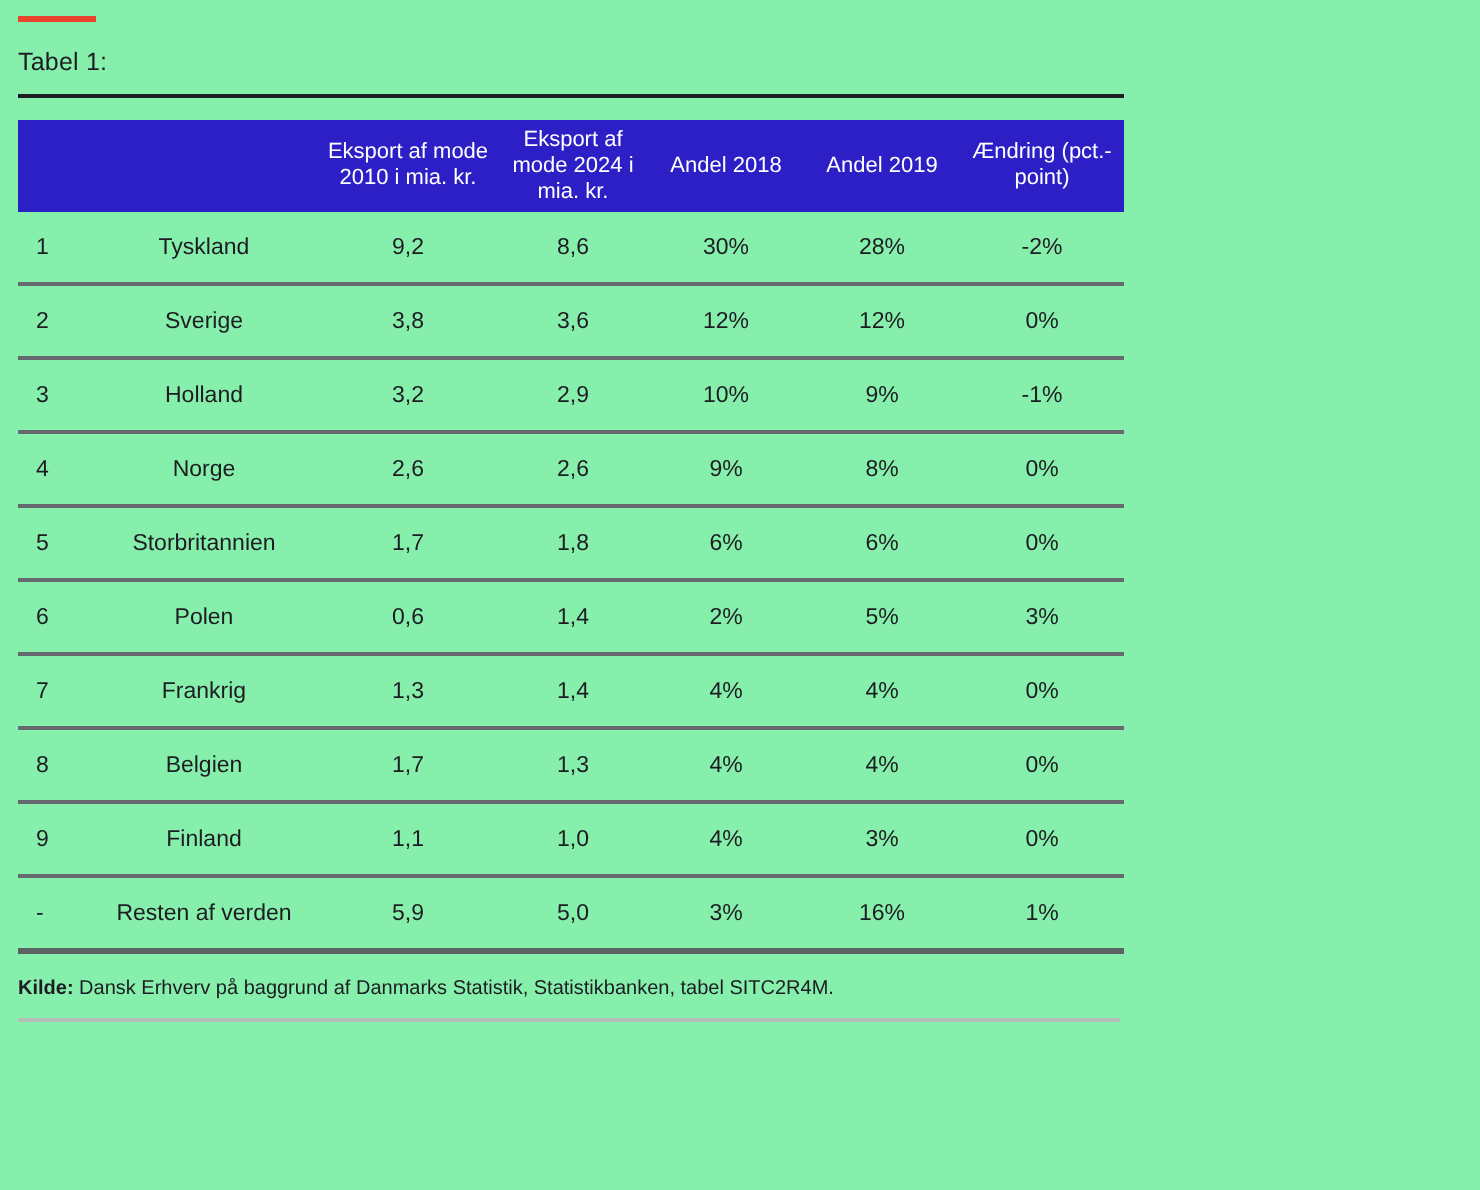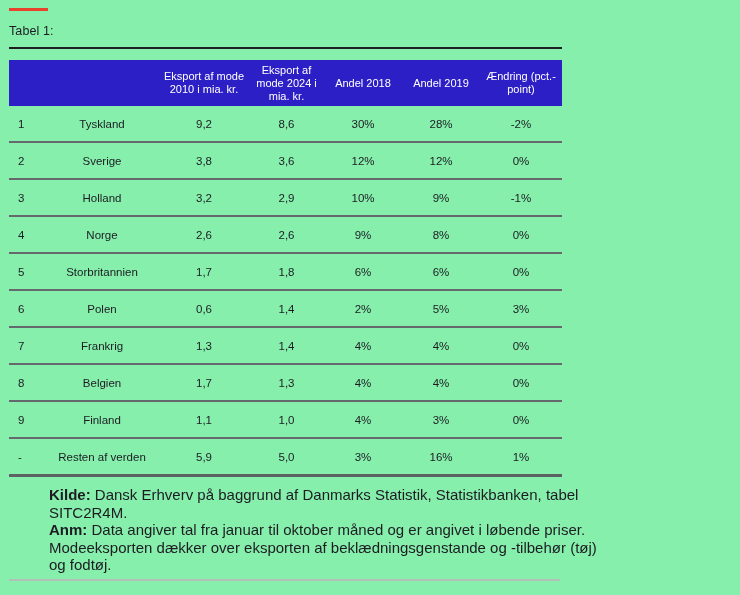--- a/index.html
+++ b/index.html
@@ -28,21 +28,21 @@
   }
   table.data td {
     font-size: 11.5px; height: 35px; padding: 0 4px;
     vertical-align: middle; text-align: center; color: #1c1c22;
   }
   table.data tbody tr { border-bottom: 2px solid #65686c; }
   table.data tbody tr:last-child { border-bottom: 3px solid #5c6163; }
   table.data td.c0 { text-align: left; padding-left: 9px; }
   table.data td.c1 { text-align: center; padding-left: 8px; }
 
-  .footnotes { margin-top: 9px; font-size: 15px; line-height: 17.5px; width: 553px; margin-left: 40px; }
+  .footnotes { margin-top: 9px; font-size: 10px; line-height: 17.5px; width: 553px; }
   .footnotes b { font-weight: bold; }
   .footer-rule { height: 2px; background: #b6beba; margin-top: 5px; width: 551px; }
 </style>
 </head>
 <body>
 
 <div class="page">
   <div class="content">
 
     <div class="accent-dash"></div>
@@ -163,19 +163,18 @@
             <td class="c3">5,0</td>
             <td class="c4">3%</td>
             <td class="c5">16%</td>
             <td class="c6">1%</td>
           </tr>
         </tbody>
     </table>
 
     <div class="footnotes">
       <div><b>Kilde:</b><span> Dansk Erhverv på baggrund af Danmarks Statistik, Statistikbanken, tabel SITC2R4M.</span></div>
-      <div><b>Anm:</b><span> Data angiver tal fra januar til oktober måned og er angivet i løbende priser. Modeeksporten dækker over eksporten af beklædningsgenstande og -tilbehør (tøj) og fodtøj.</span></div>
     </div>
 
     <div class="footer-rule"></div>
 
   </div>
 </div>
 
 </body></html>

